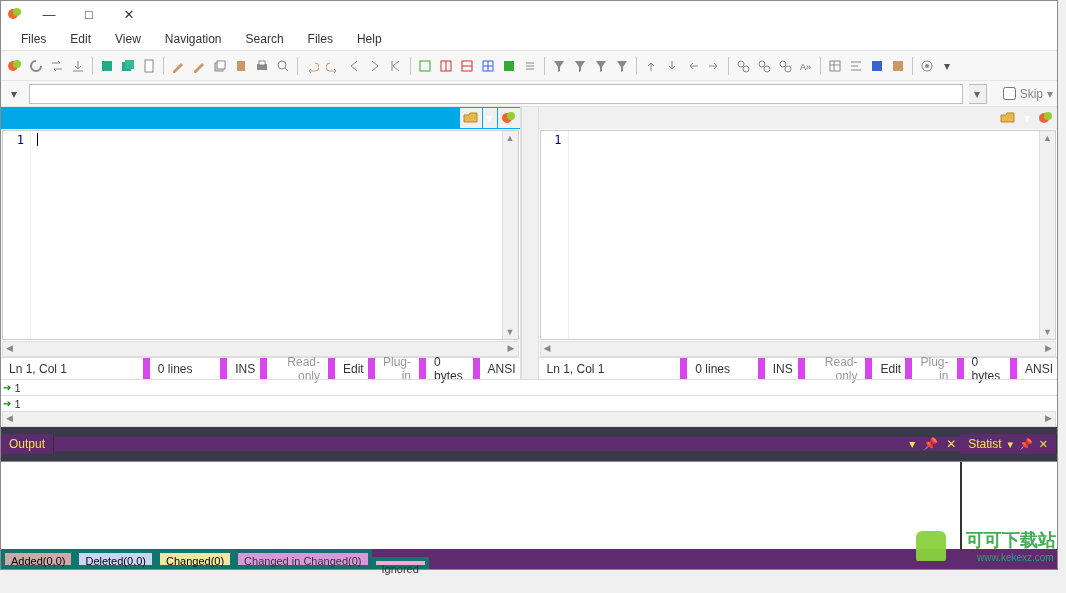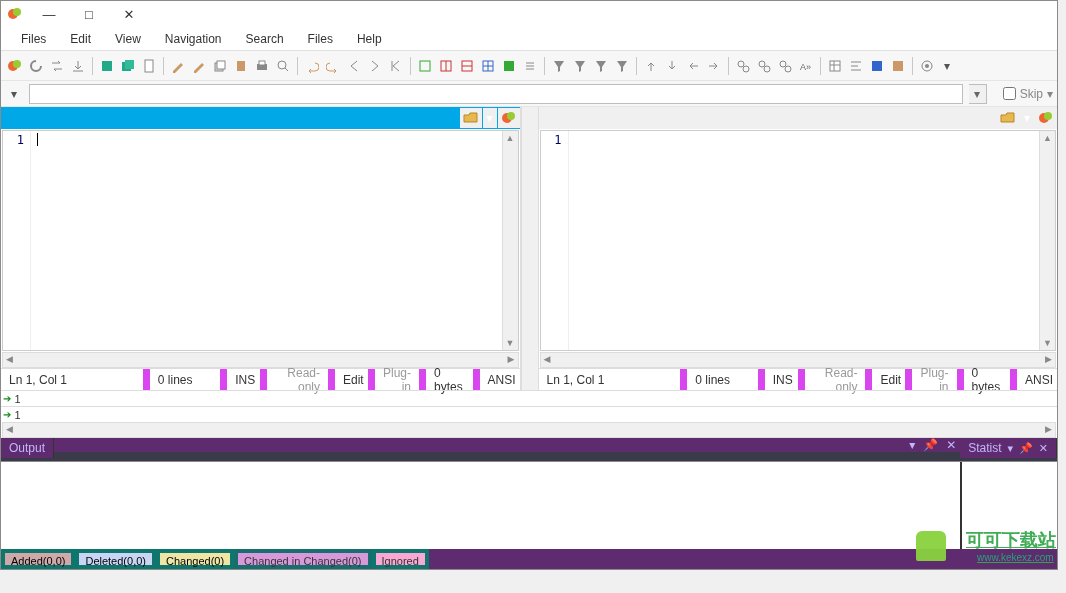--- a/index.html
+++ b/index.html
@@ -96,44 +96,44 @@
 .pane-status .cell { display: flex; align-items: center; padding: 0 8px; border-right: 7px solid #d946ef; }
 .pane-status .cell.ro { color: #999; text-align: right; }
 
 .bookmark-row {
   height: 16px; border-top: 1px solid #ddd; display: flex; align-items: center; gap: 3px; padding: 0 2px;
 }
 .bm-arrow { color: #1b8a1b; font-size: 10px; }
 .bm-num { font-size: 11px; color: #333; }
 
 .panel-tabs {
-  height: 23px; background: #3a3a4a; display: flex; align-items: flex-start; color: #c4b5fd; font-size: 12px;
+  height: 34px; background: #3a3a4a; display: flex; align-items: center; color: #fde047; font-size: 12px;
 }
 .panel-tab {
   background: #5e2b6e; padding: 3px 8px; display: flex; align-items: center; border-right: 1px solid #333;
 }
 .panel-tab.statist { margin-left: auto; }
 .panel-tab .picon { margin-left: 6px; font-size: 11px; cursor: pointer; }
 .output-body { height: 88px; background: #fff; border-top: 1px solid #888; display:flex; position:relative;}
 .output-body .divider-v{width:2px;background:#333;margin-left:auto;margin-right:95px;}
 
 .statusbar {
   height: 20px; background: #5e2b6e; color: #fff; display: flex; align-items: stretch; font-size: 11px;
 }
 .statusbar .msg { flex: 1; padding: 3px 6px; }
 .sb-cell { padding: 2px 6px; border: 4px solid #0f766e; margin: 0; }
 .sb-added { background: #cfa9aa; color:#000; }
 .sb-deleted { background: #c8d5f5; color:#000; }
 .sb-changed { background: #efe6a6; color:#000; }
 .sb-cchanged { background: #e6a6e6; color:#333; opacity:.9; }
-.sb-ignored { background: #f9a8d4; color:#333; }
+.sb-ignored { background: #f9a8d4; color:#333;margin-top:8px; }
 
 .watermark {
   position: absolute; right: 10px; bottom: 30px; display: flex; align-items: center; gap: 20px;
-  color: #36a84c; font-weight: bold; font-size: 18px; opacity: .95; text-decoration: underline;
+  color: #36a84c; font-weight: bold; font-size: 18px; opacity: .95;
 }
 .watermark .wm-icon { width: 30px; height: 30px; background: #8ad23e; border-radius: 6px 6px 2px 2px; position: relative; }
 .watermark .wm-sub { font-size: 10px; color: #2a7; display: block; font-weight: normal; padding-left: 11px; }
 
 svg { display:block; }
 </style>
 </head>
 <body>
 
 <div class="app">

